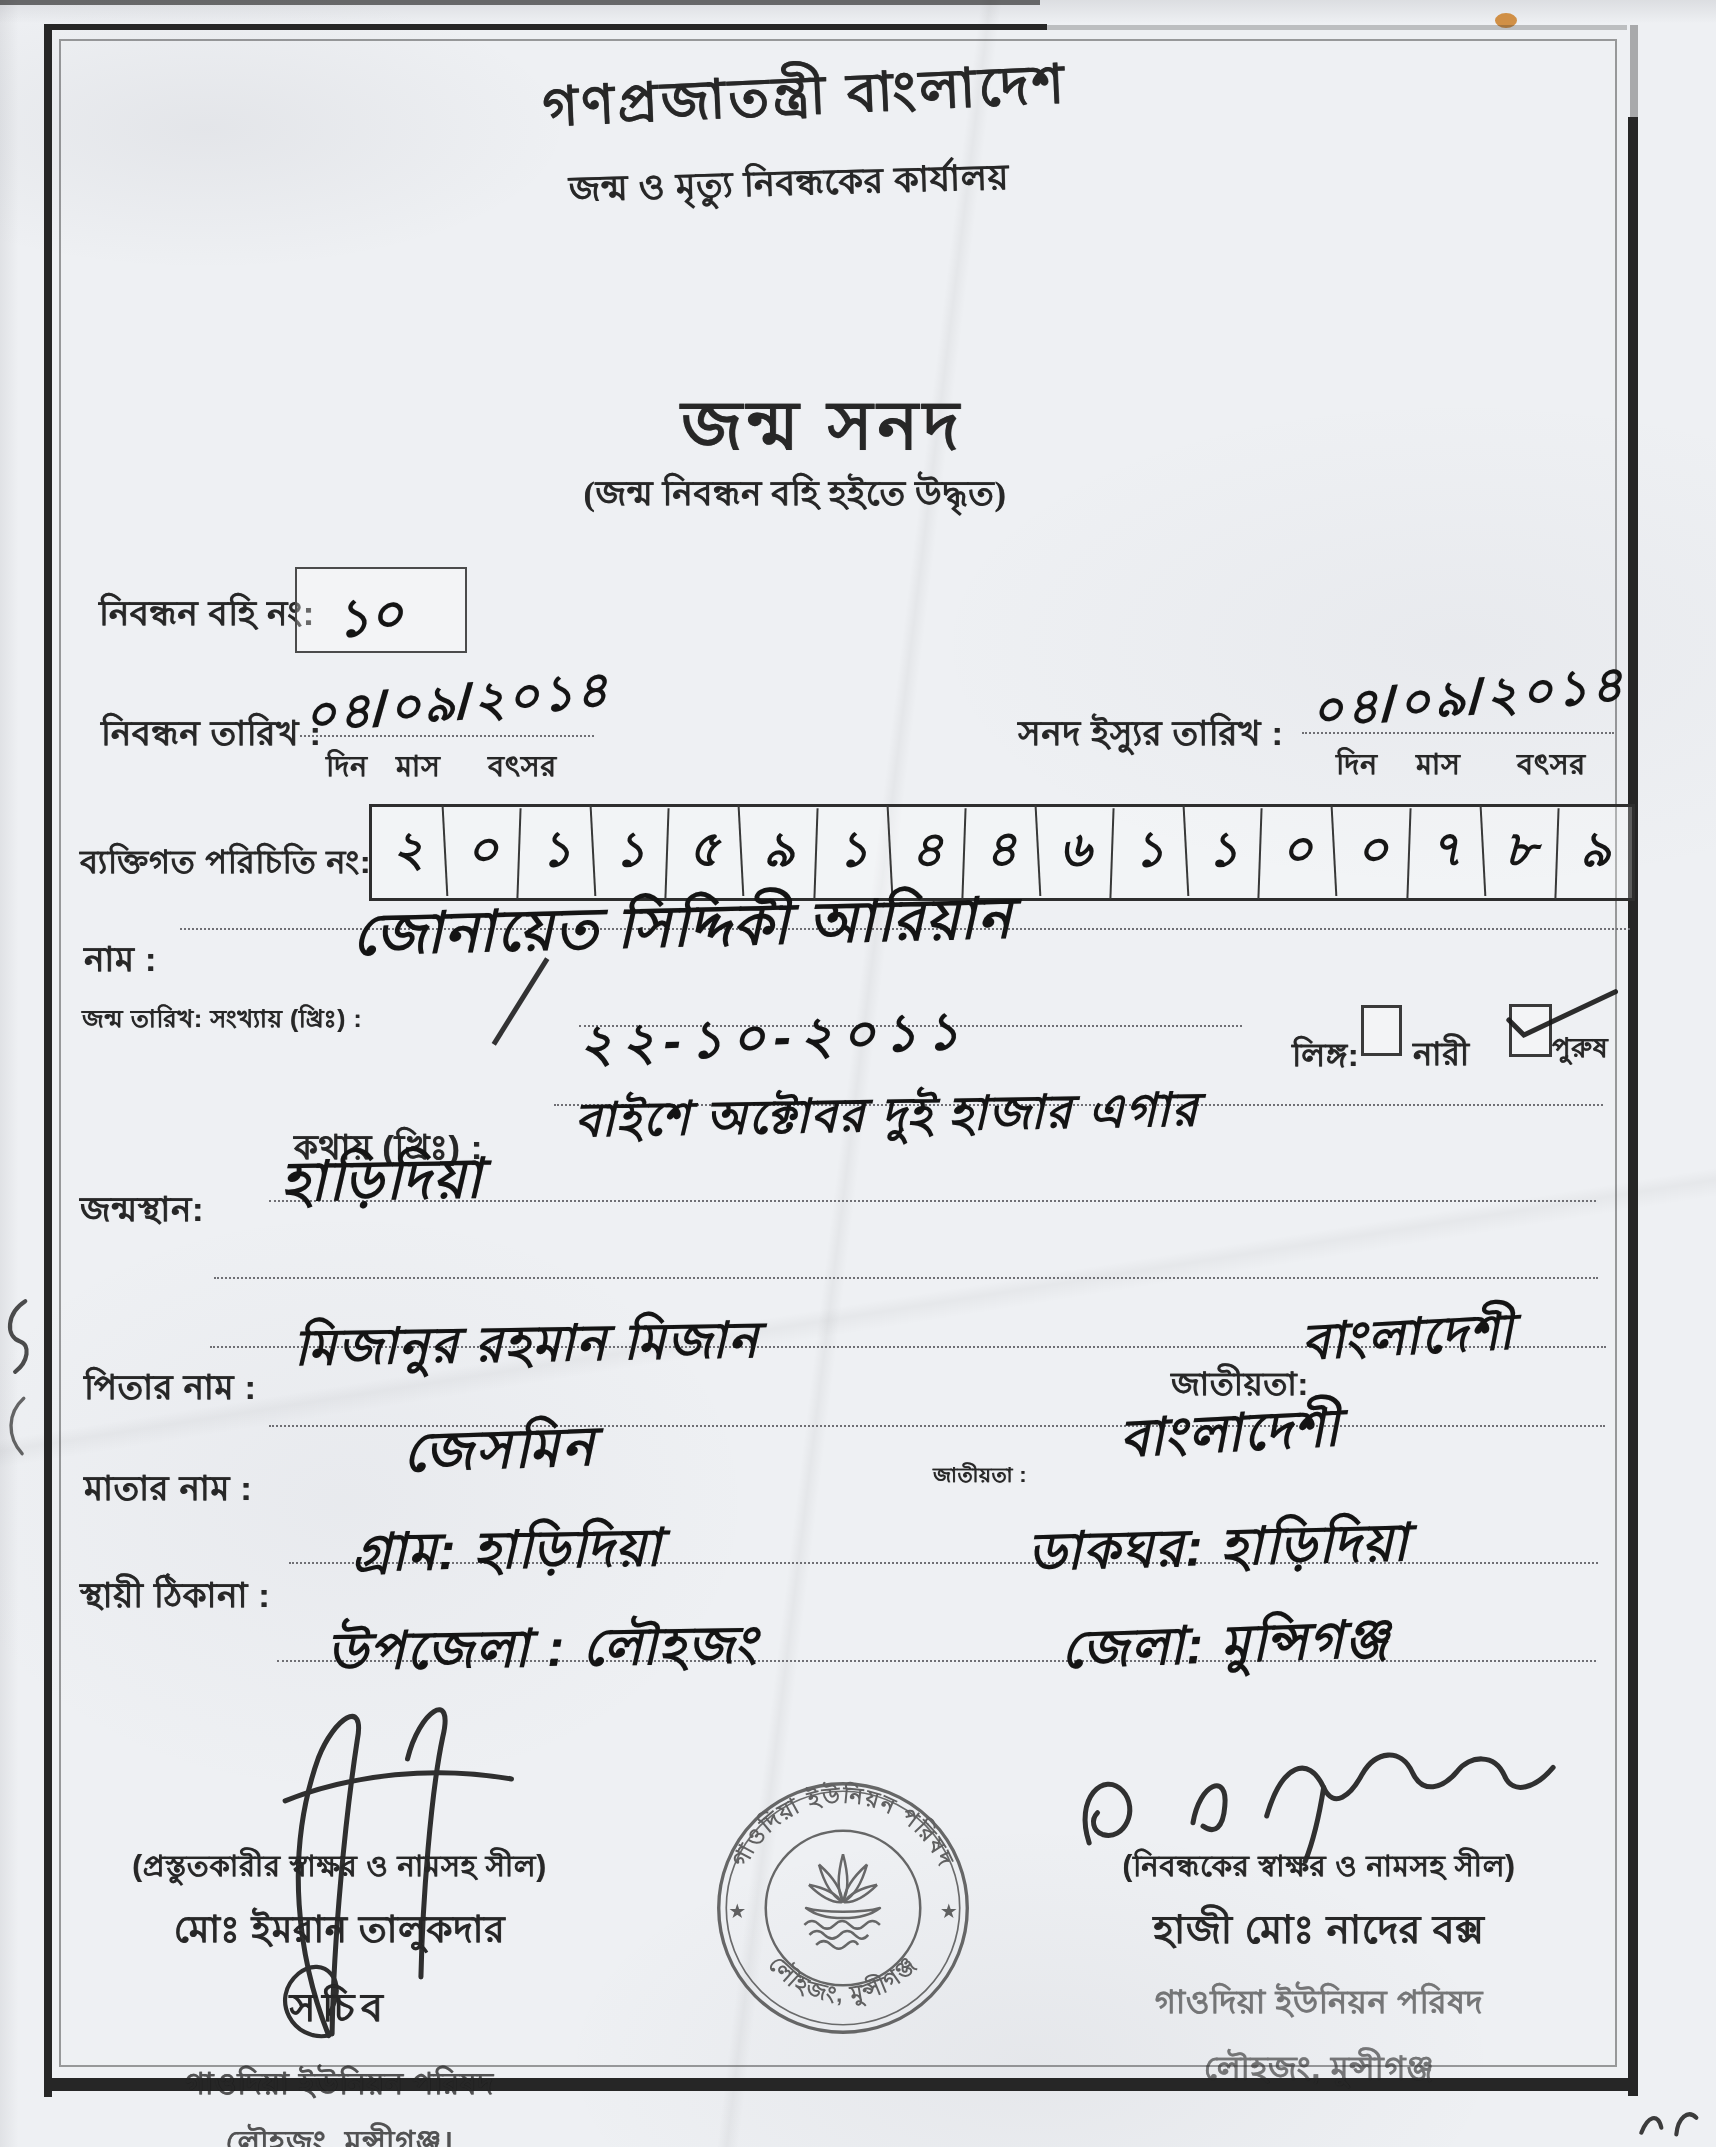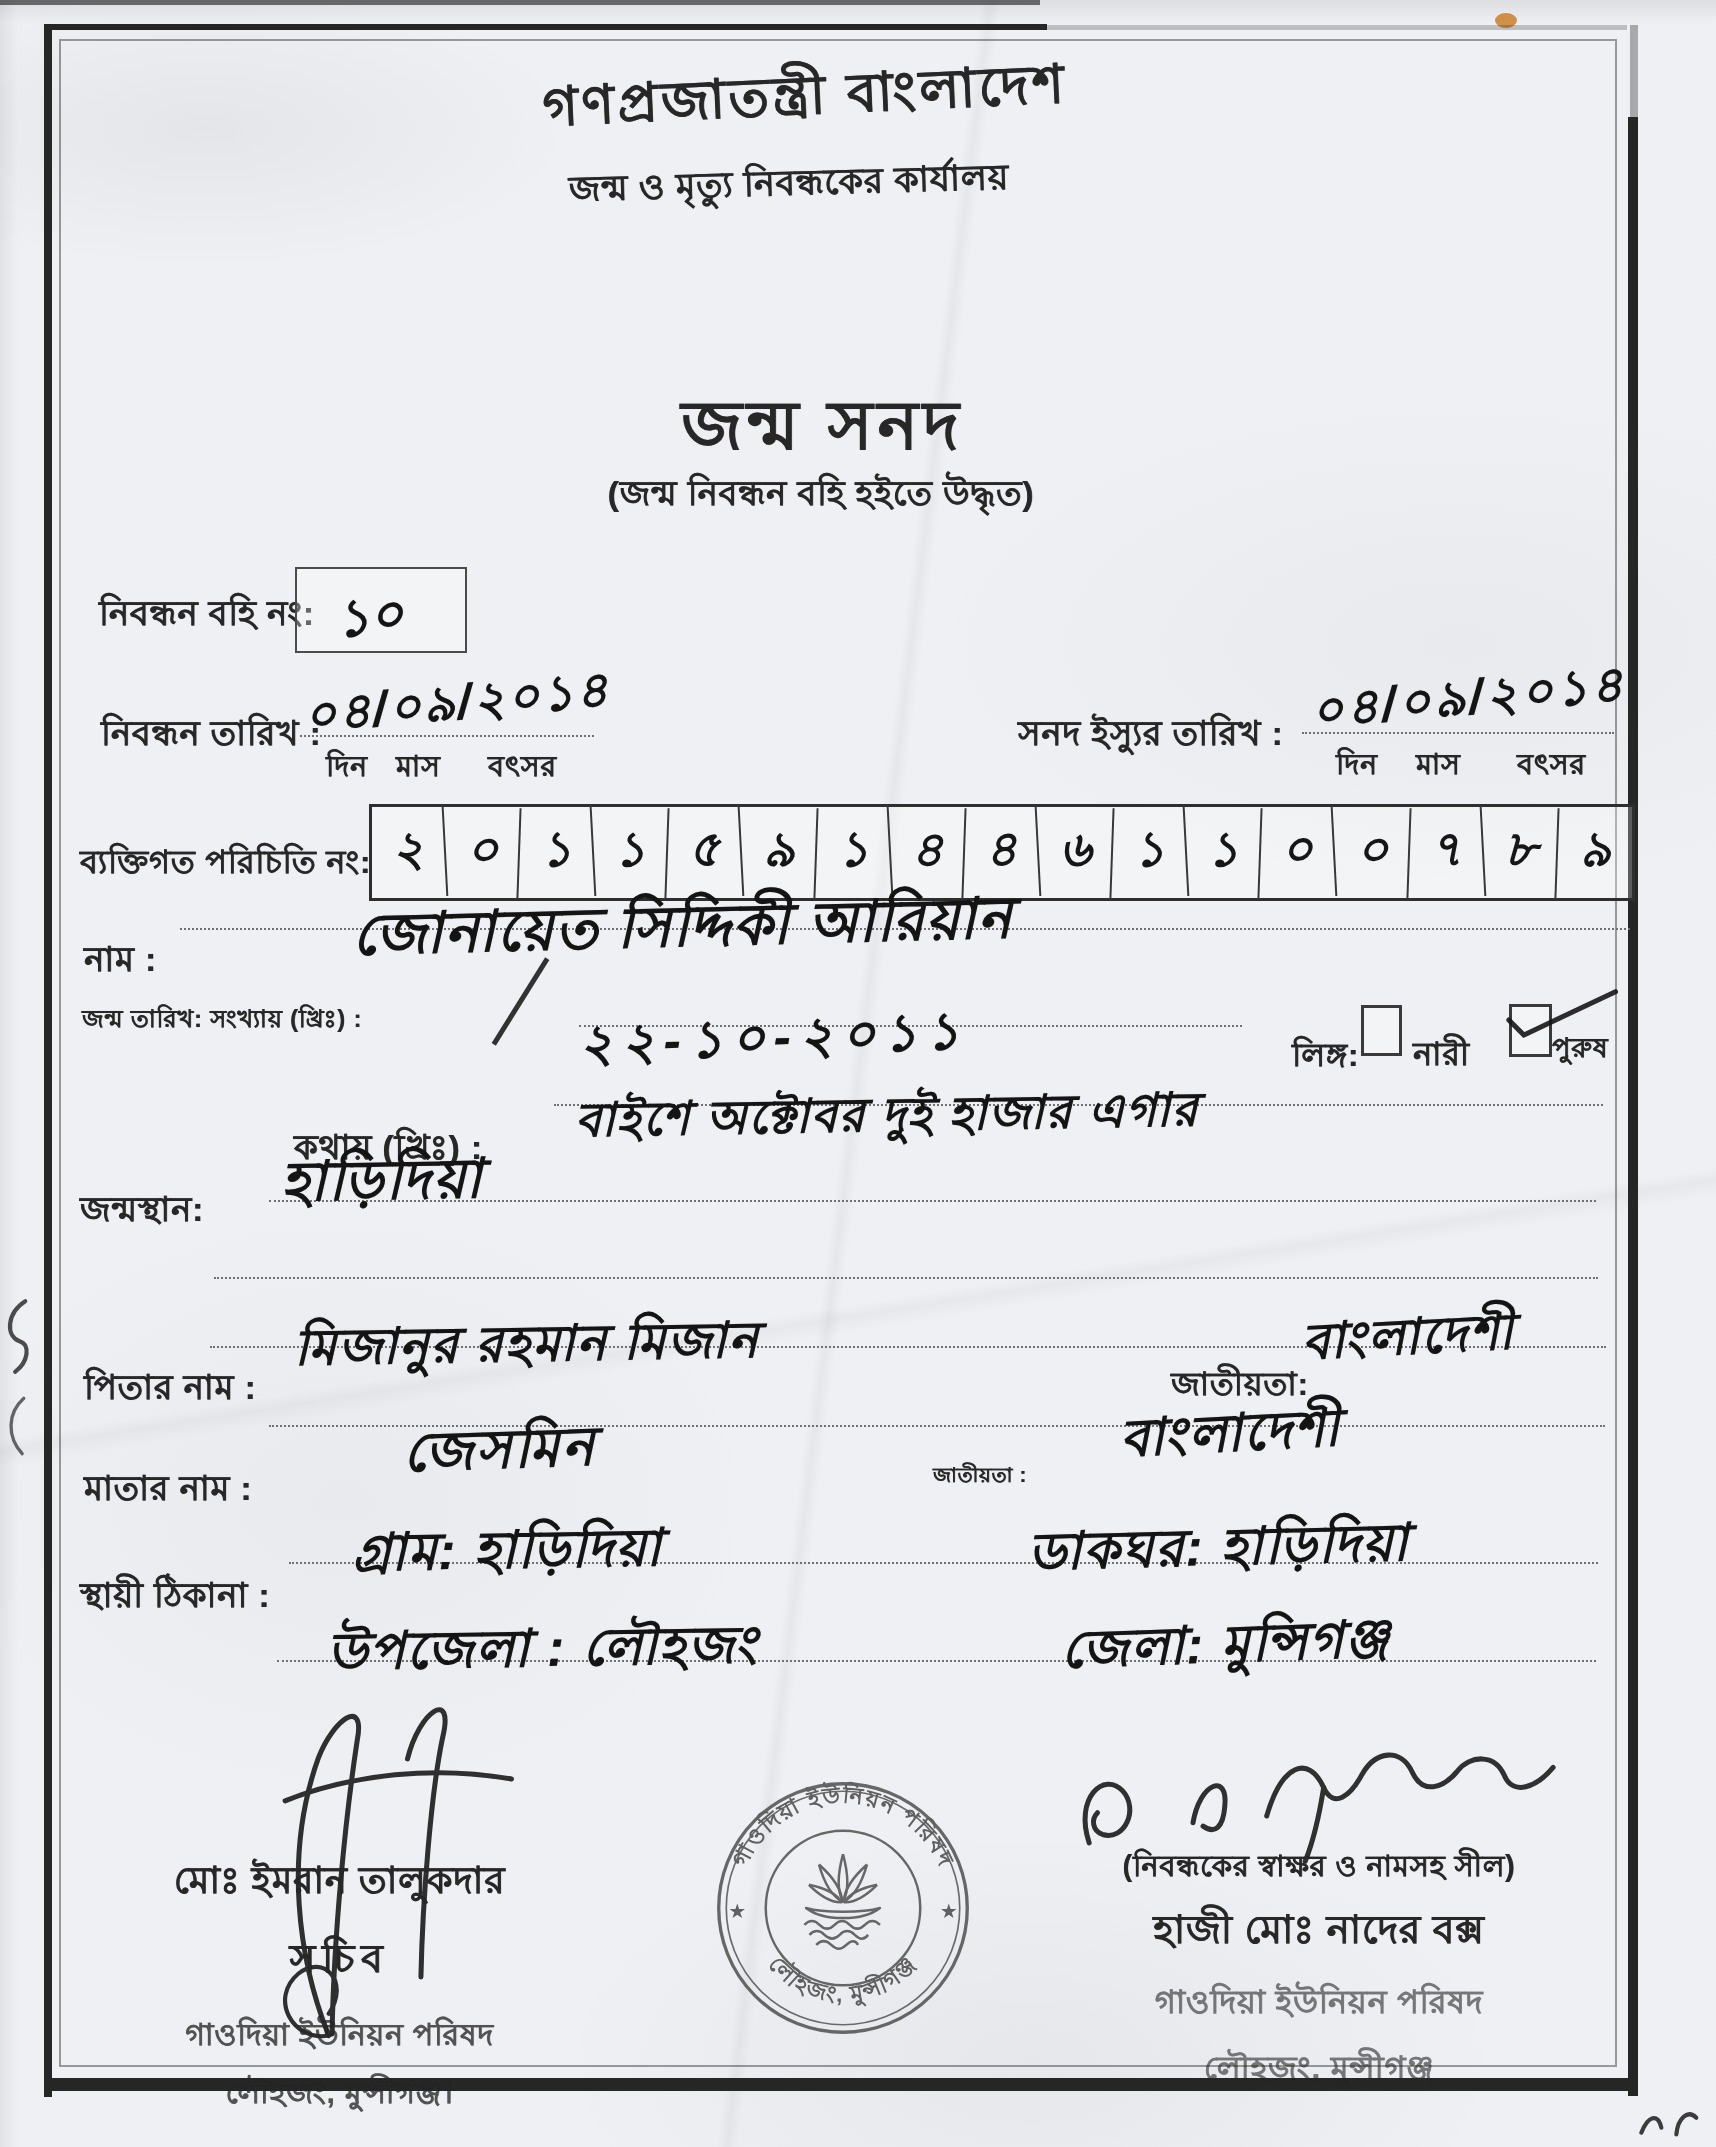--- a/index.html
+++ b/index.html
@@ -59,21 +59,21 @@
   <div class="border-el" style="left:1040px;top:25px;width:587px;height:5px;opacity:.25;"></div>
   <div class="border-el" style="left:1628px;top:117px;width:10px;height:1979px;"></div>
   <div class="border-el" style="left:1630px;top:25px;width:7.6px;height:92px;opacity:.35;"></div>
   <div class="border-el" style="left:44px;top:2078px;width:1594px;height:13.4px;"></div>
   <div class="abs" style="left:59px;top:39px;width:1554px;height:2024px;border:2.5px solid rgba(45,45,45,.45);"></div>
 
   <div class="lbl" style="left:394px;top:54px;width:822px;text-align:center;font-size:54px;letter-spacing:3.4px;transform:rotate(-2.6deg);">গণপ্রজাতন্ত্রী বাংলাদেশ</div>
   <div class="lbl" style="left:420px;top:156px;width:738px;text-align:center;font-size:35px;transform:rotate(-1.6deg);">জন্ম ও মৃত্যু নিবন্ধকের কার্যালয়</div>
 
   <div class="lbl" style="left:579px;top:373px;width:487px;text-align:center;font-size:68px;letter-spacing:5px;">জন্ম সনদ</div>
-  <div class="lbl" style="left:494px;top:467px;width:654px;text-align:center;font-size:34px;font-weight:600;">(জন্ম নিবন্ধন বহি হইতে উদ্ধৃত)</div>
+  <div class="lbl" style="left:468px;top:467px;width:654px;text-align:center;font-size:34px;font-weight:600;font-family:Liberation Serif, serif;">(জন্ম নিবন্ধন বহি হইতে উদ্ধৃত)</div>
 
   <div class="lbl" style="left:99px;top:587px;font-size:34px;">নিবন্ধন বহি নং:</div>
   <div class="abs" style="left:295px;top:567px;width:168px;height:82px;border:2.5px solid #4b4b4b;background:rgba(255,255,255,.3);"></div>
   <div class="hand" style="left:336px;top:576px;font-size:52px;transform:rotate(-6deg);">১০</div>
 
   <div class="lbl" style="left:101px;top:707px;font-size:34px;">নিবন্ধন তারিখ :</div>
   <div class="hand" style="left:304px;top:665px;font-size:49px;letter-spacing:2.5px;transform:rotate(-5deg);">০৪/০৯/২০১৪</div>
   <div class="dots" style="left:300px;top:735px;width:294px;"></div>
   <div class="lbl" style="left:326px;top:745px;font-size:28.5px;">দিন</div>
   <div class="lbl" style="left:396px;top:745px;font-size:28.5px;">মাস</div>
@@ -157,20 +157,21 @@
   <svg class="abs" style="left:151px;top:1675px;" width="394" height="369" viewBox="0 0 470 440">
     <g fill="none" stroke="#151515" stroke-width="6" stroke-linecap="round" opacity=".88">
       <path d="M212 430 C 176 340 158 214 200 98 C 218 52 256 26 246 78 C 232 170 218 310 216 428"></path>
       <path d="M306 100 C 320 42 362 16 348 74 C 334 140 324 268 322 360"></path>
       <path d="M160 150 C 240 118 340 108 430 124"></path>
       <path d="M212 430 C 170 438 140 386 176 356 C 206 332 238 366 212 404" stroke-width="5"></path>
     </g>
   </svg>
 
   <div class="abs center" style="left:71px;top:1843px;width:537px;">
+    <span class="stampline lbl" style="position:static;font-size:29px;font-weight:600;">(প্রস্তুতকারীর স্বাক্ষর ও নামসহ সীল)</span>
     <span class="stampline lbl" style="position:static;font-size:37px;margin-top:8.4px;">মোঃ ইমরান তালুকদার</span>
     <span class="stampline lbl" style="position:static;font-size:39px;margin-top:13.4px;letter-spacing:6.7px;">সচিব</span>
     <span class="stampline lbl" style="position:static;font-size:30px;margin-top:18.5px;opacity:.78;">গাওদিয়া ইউনিয়ন পরিষদ</span>
     <span class="stampline lbl" style="position:static;font-size:30px;margin-top:6.7px;opacity:.78;">লৌহজং, মুন্সীগঞ্জ।</span>
   </div>
 
   <svg class="abs" style="left:712px;top:1777px;" width="262" height="262" viewBox="0 0 312 312" opacity="0.8">
     <defs>
       <path id="arcTop" d="M 31 156 A 125 125 0 0 1 281 156"></path>
       <path id="arcBot" d="M 44 156 A 112 112 0 0 0 268 156"></path>

